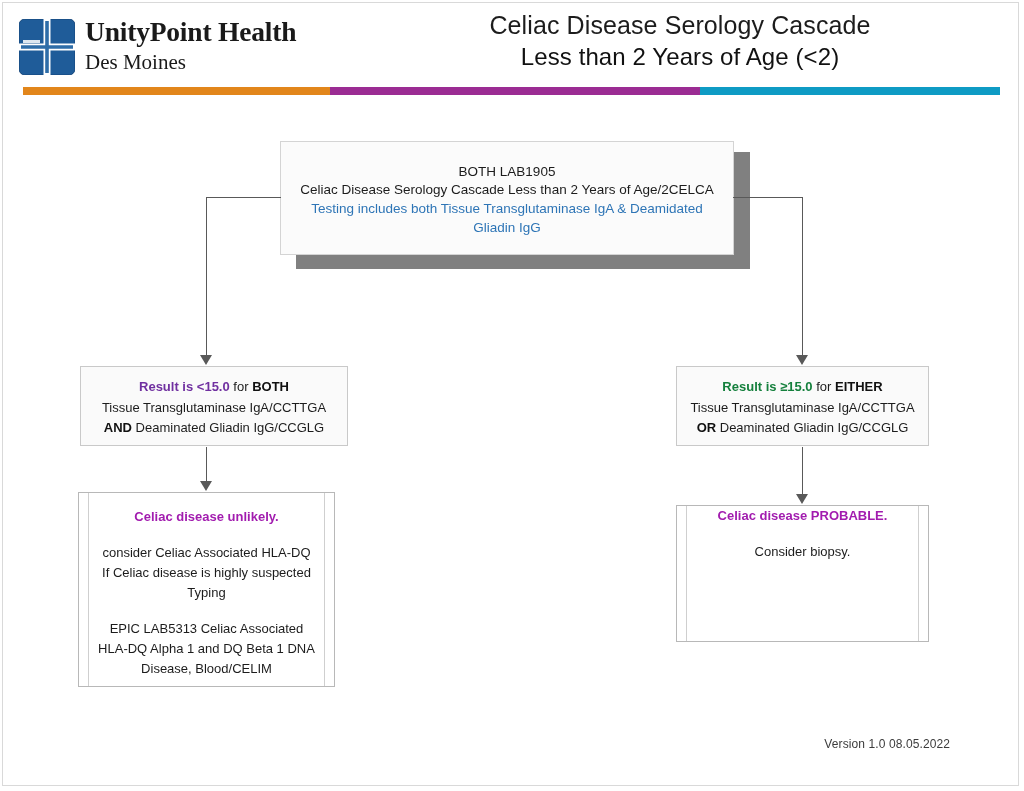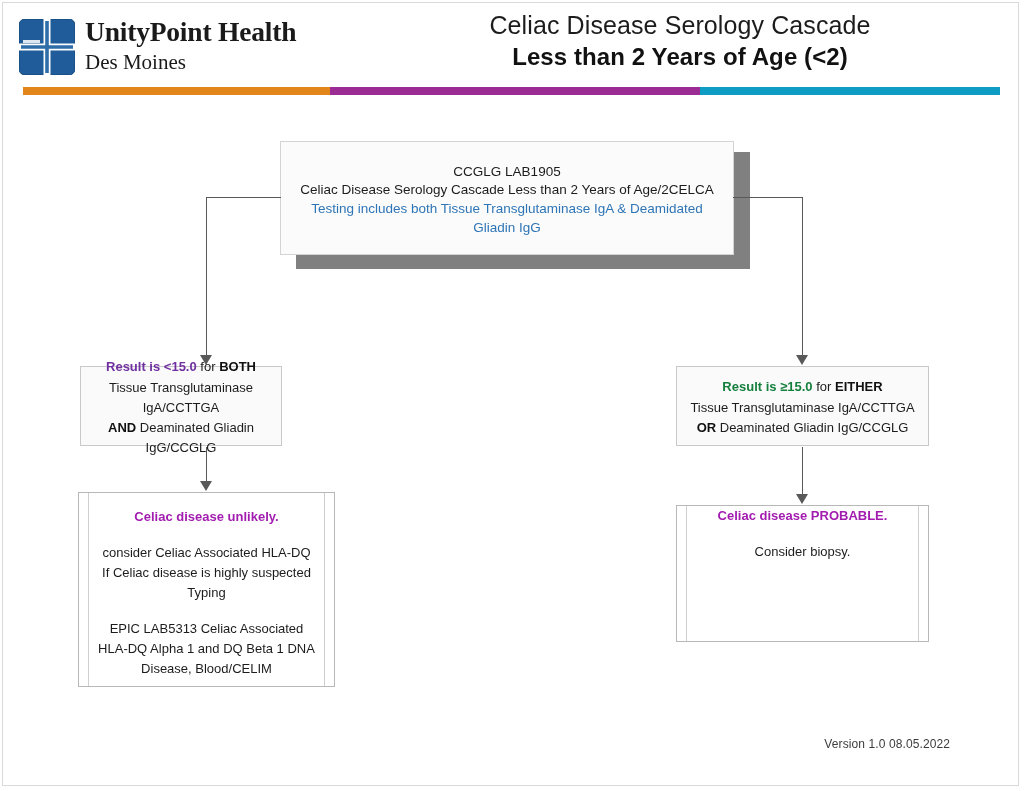--- a/index.html
+++ b/index.html
@@ -92,21 +92,21 @@
   }
   #doc-title-1 {
     font-size: 25px;
     font-weight: 400;
     color: #1c1c1c;
     line-height: 31px;
     letter-spacing: 0.1px;
   }
   #doc-title-2 {
     font-size: 24px;
-    font-weight: 700;
+    font-weight: 400;
     color: #111111;
     line-height: 31px;
     letter-spacing: 0.1px;
   }
 
   
   #rule {
     position: absolute;
     left: 23px;
     top: 87px;
@@ -176,21 +176,21 @@
     color: #1c1c1c;
   }
   .decision .line.first { margin-bottom: 1px; }
   .accent-purple { color: #7030a0; font-weight: 700; }
   .accent-blue   { color: #15803d; font-weight: 700; }
   .bold { font-weight: 700; color: #111111; }
 
   #decision-left {
     left: 80px;
     top: 366px;
-    width: 202px;
+    width: 268px;
     height: 80px;
   }
   #decision-right {
     left: 676px;
     top: 366px;
     width: 253px;
     height: 80px;
   }
 
   
@@ -304,21 +304,21 @@
   </div>
 
   <div id="rule">
     <div class="seg seg-orange" style="background: rgb(226, 134, 27);"></div>
     <div class="seg seg-purple" style="background: rgb(155, 44, 147);"></div>
     <div class="seg seg-teal" style="background: rgb(14, 155, 196);"></div>
   </div>
 
   <div id="top-shadow"></div>
   <div id="top-box" class="node">
-    <div class="l">CCGLG LAB1905</div>
+    <div class="l">BOTH LAB1905</div>
     <div class="l">Celiac Disease Serology Cascade Less than 2 Years of Age/2CELCA</div>
     <div class="l blue">Testing includes both Tissue Transglutaminase IgA &amp; Deamidated</div>
     <div class="l blue">Gliadin IgG</div>
   </div>
 
   <div class="conn h" style="left:206px; top:197px; width:75px;"></div>
   <div class="conn v" style="left:206px; top:197px; height:159px;"></div>
   <div class="arrowhead" style="left:200px; top:355px;"></div>
 
   <div class="conn h" style="left:733px; top:197px; width:70px;"></div>

